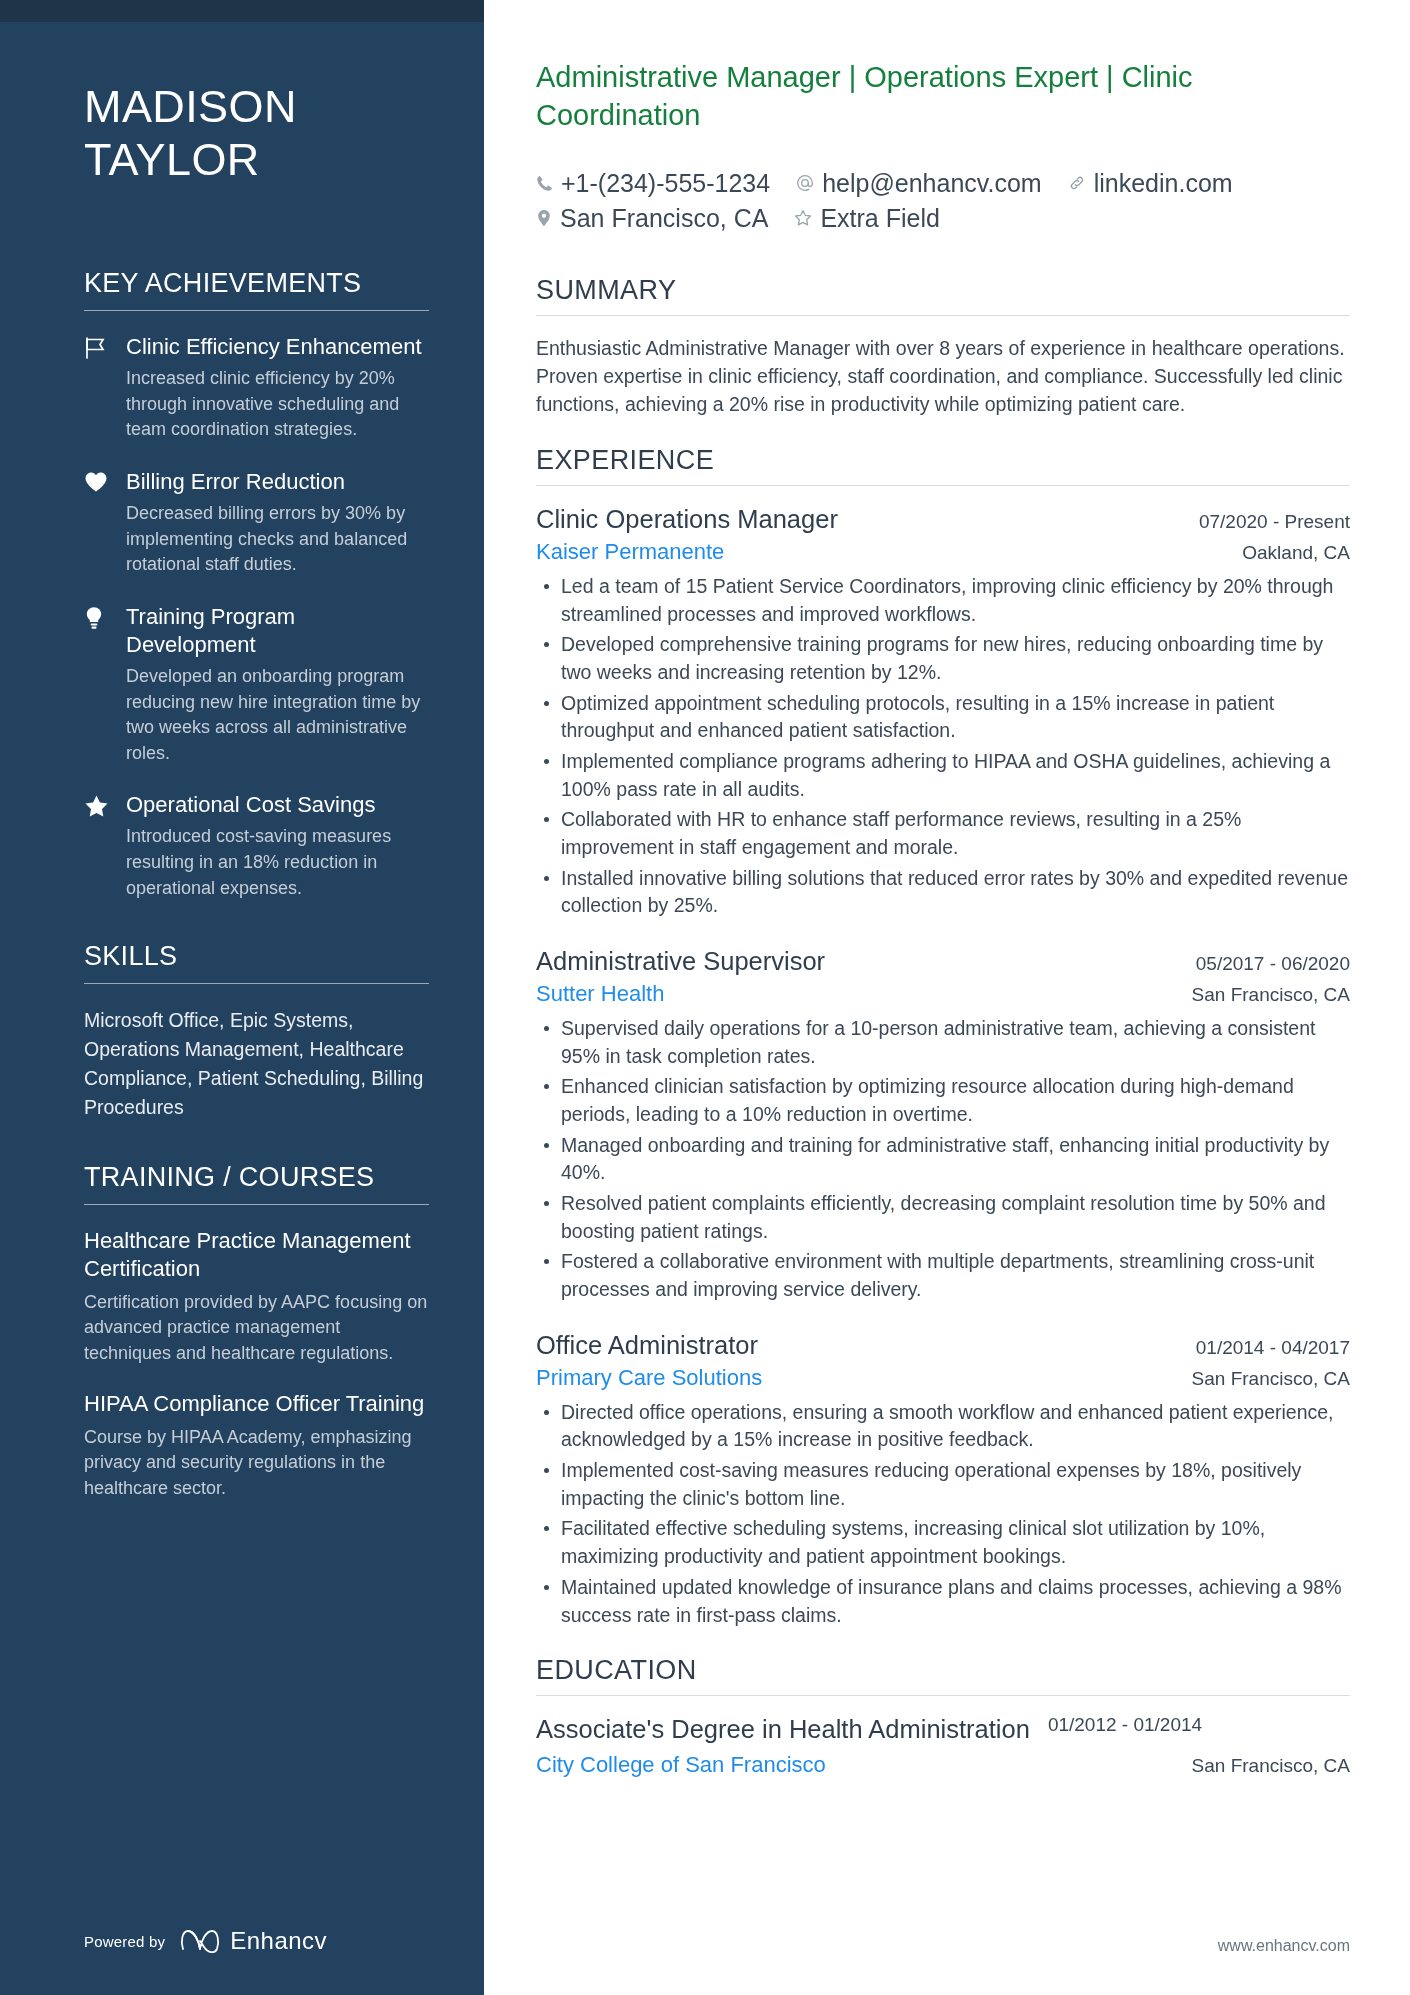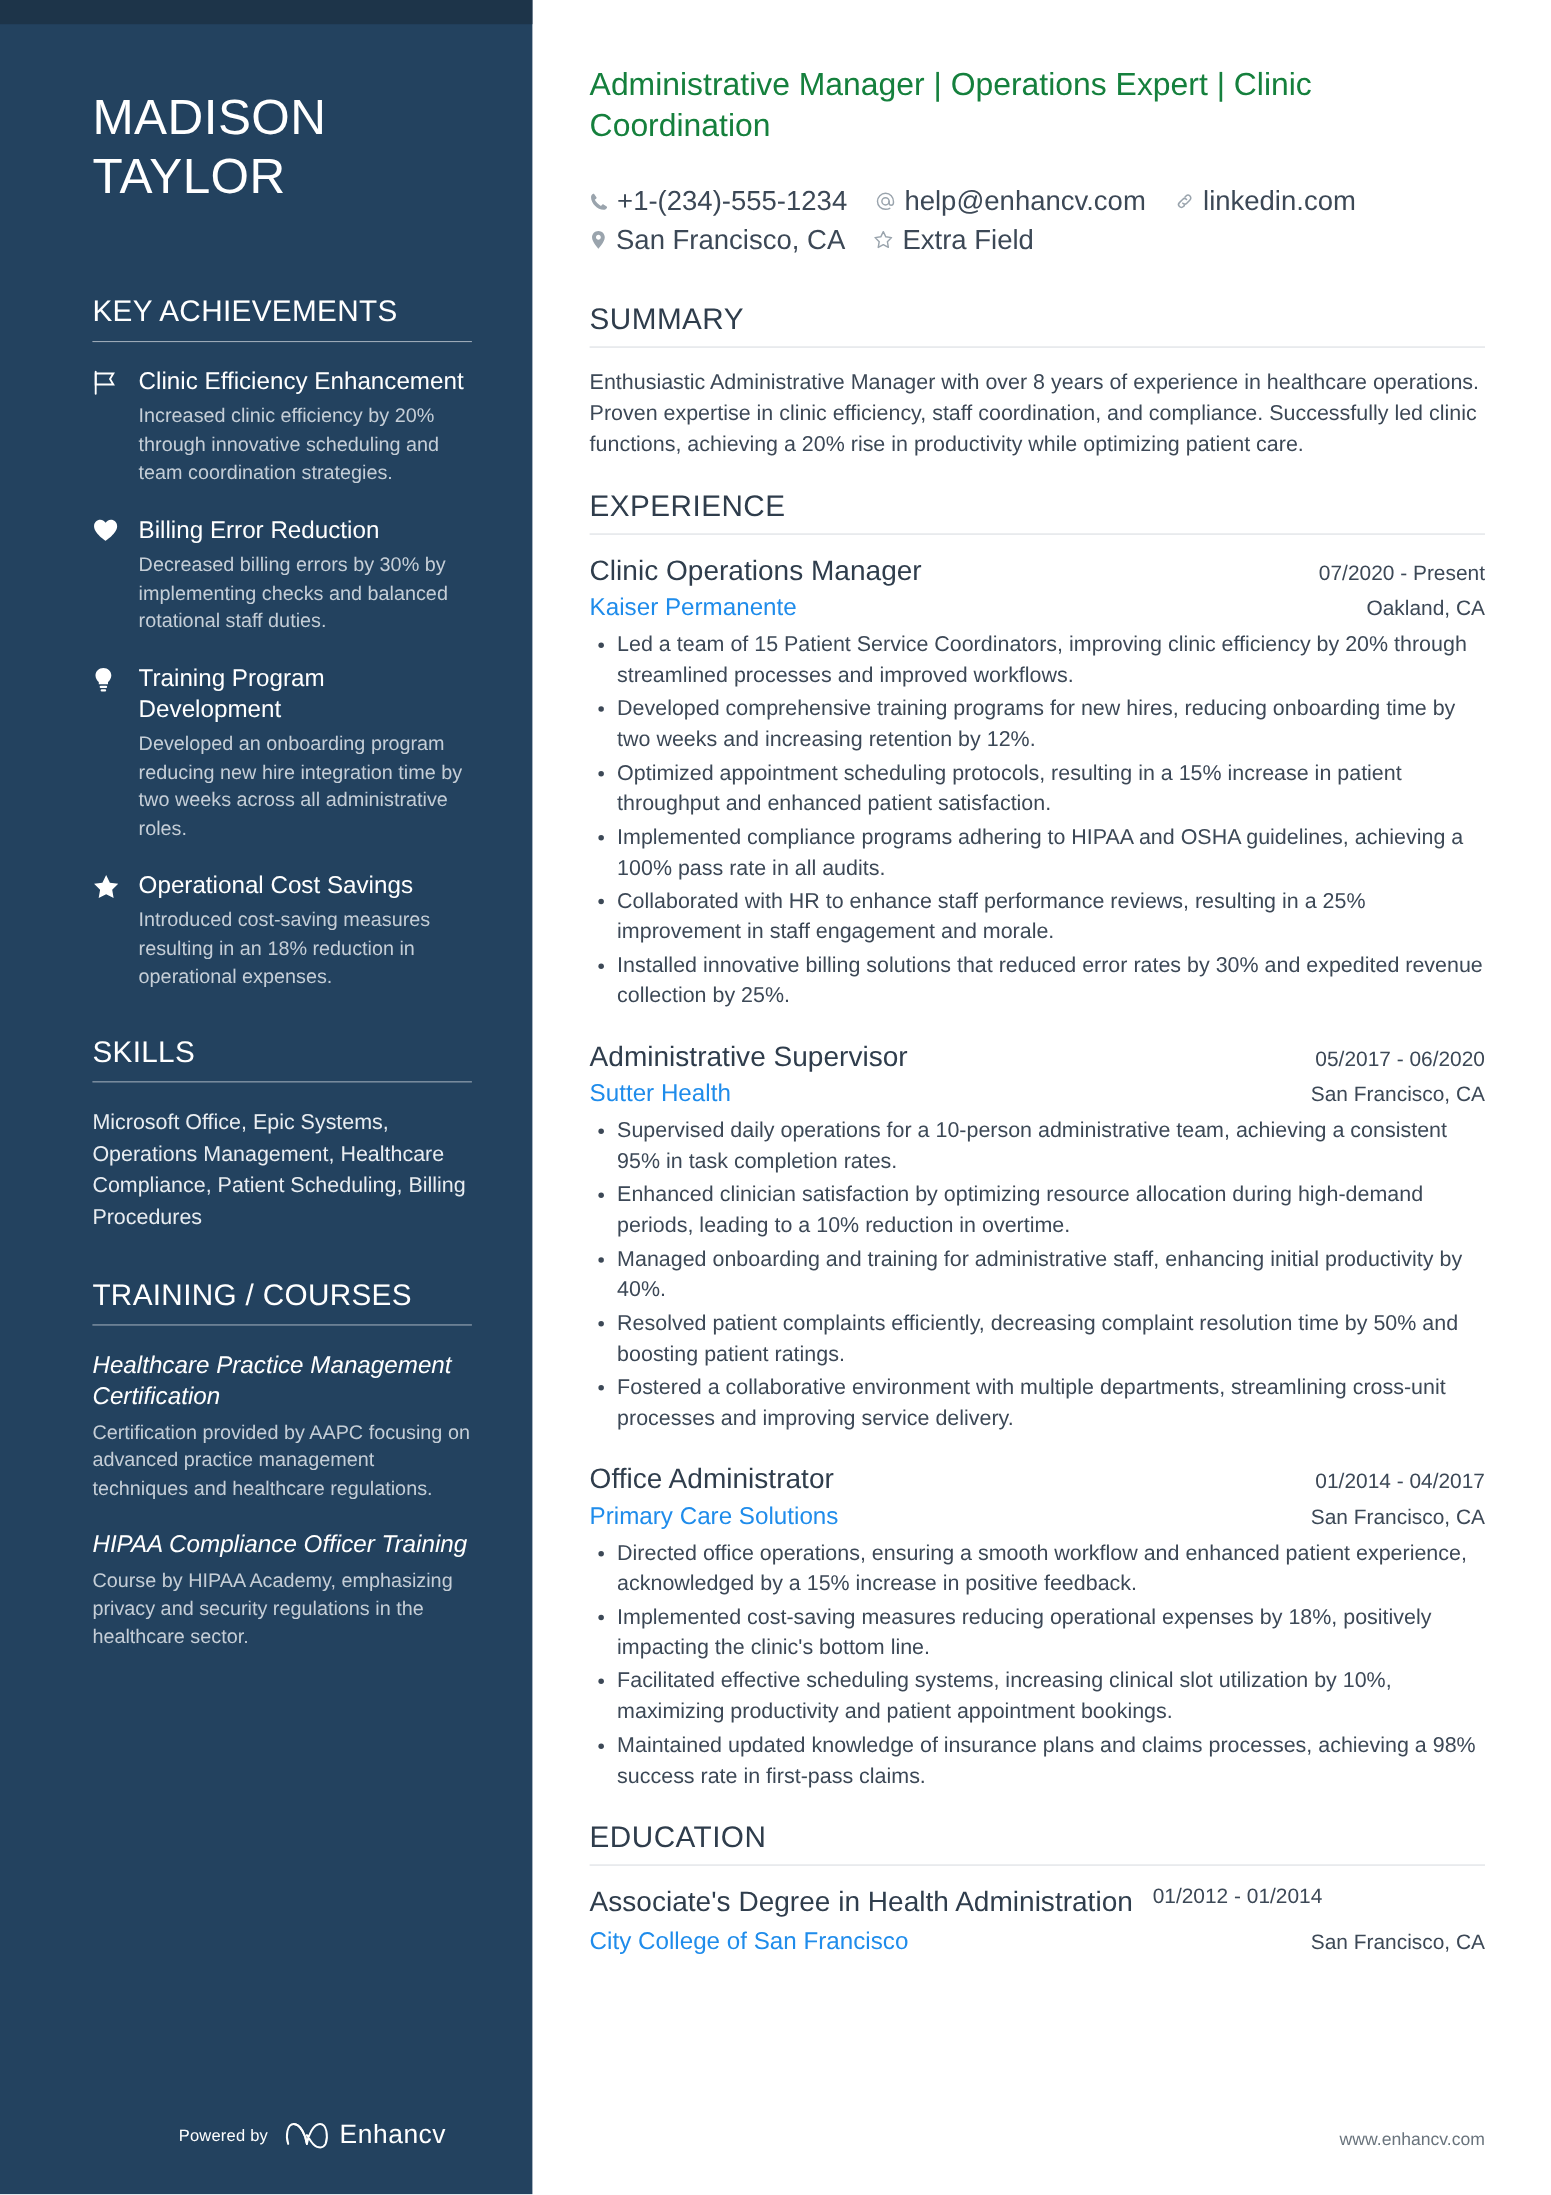--- a/index.html
+++ b/index.html
@@ -19,21 +19,20 @@
 
   
   .sidebar {
     width: 484px;
     flex: 0 0 484px;
     background: #23425f;
     position: relative;
     display: flex;
     flex-direction: column;
     color: #ffffff;
-    align-items: center;
   }
   .sidebar-topband {
     height: 22px;
     background: #1d3449;
     width: 100%;
   }
   .sidebar-inner {
     padding: 0 55px 0 84px;
     flex: 1 1 auto;
   }
@@ -97,21 +96,20 @@
     line-height: 1.48;
     color: #e9edf1;
   }
 
   .course-item { margin-bottom: 24px; }
   .course-title {
     font-size: 22px;
     line-height: 1.3;
     color: #ffffff;
     margin-bottom: 6px;
-    font-style: italic;
   }
   .course-desc {
     font-size: 18px;
     line-height: 1.42;
     color: #c5ced7;
   }
 
   .sidebar-footer {
     padding: 0 0 40px 84px;
     display: flex;

